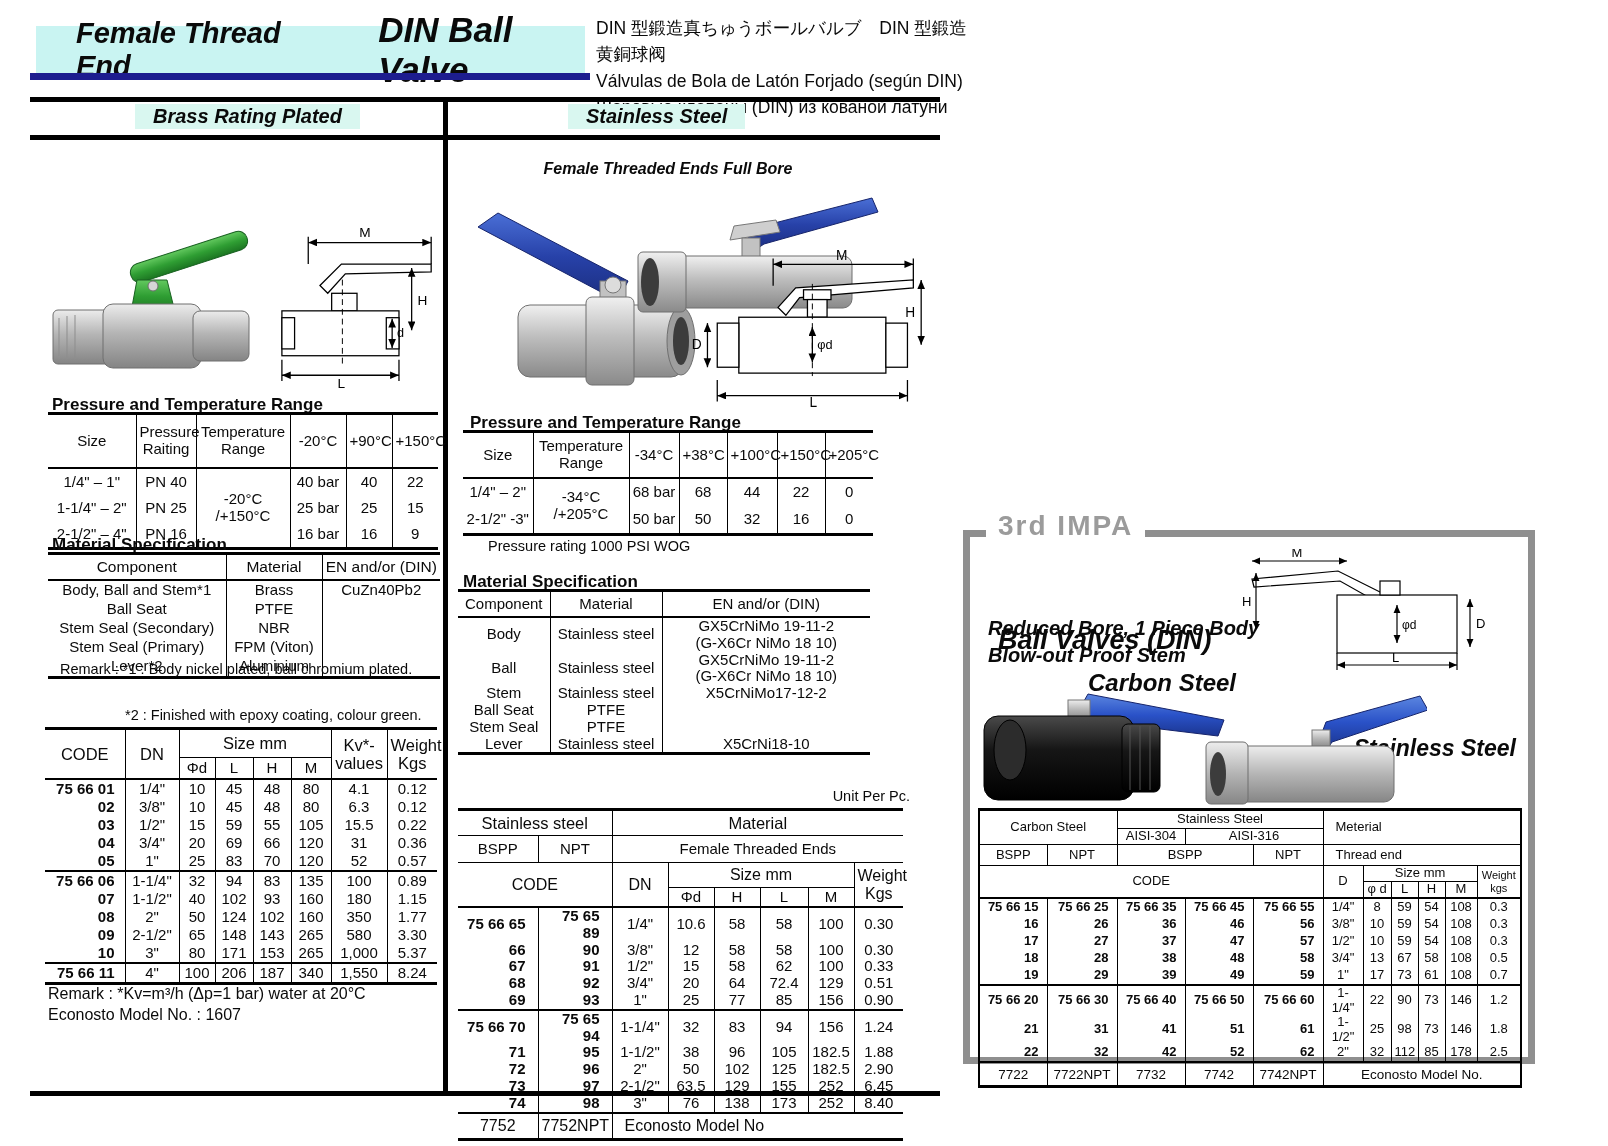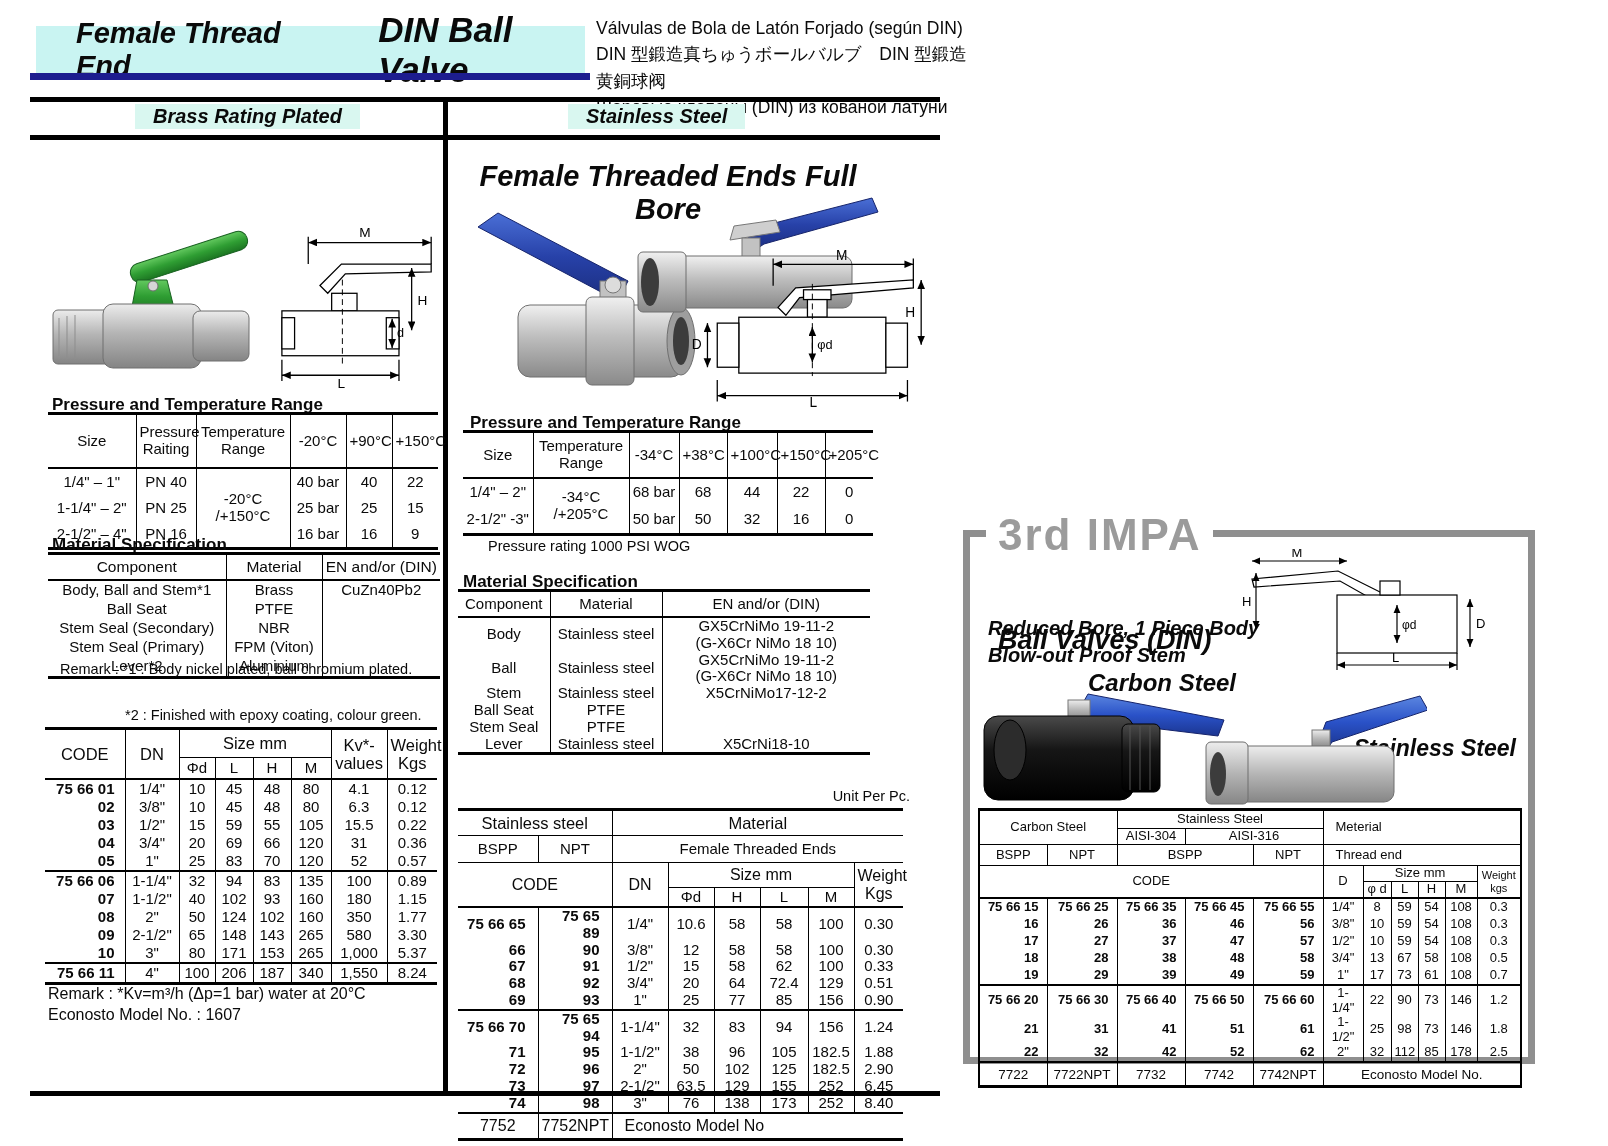--- a/index.html
+++ b/index.html
@@ -80,40 +80,40 @@
   .timpa thead tr:nth-child(5) th{height:15px;}
   .timpa tbody td{height:17px;}
   .timpa tbody td:nth-child(-n+5){text-align:right;padding-right:8px;font-weight:bold;}
   .timpa tfoot td{height:22px;font-size:13.5px;}
   .small{font-size:11px;line-height:1.05;}
 
   
   .h17{font-size:17px;font-weight:bold;}
   .note{font-size:14.5px;}
   .sub21{font-size:21px;text-align:center;line-height:1.4;}
-  .sub23{font-size:29px;text-align:center;}
+  .sub23{font-size:16px;text-align:center;}
 
   
   #impa{left:963px;top:530px;width:572px;height:534px;border:7px solid #8f8f8f;box-sizing:border-box;}
-  #impa-tag{position:absolute;top:-27px;left:16px;background:#fff;padding:0 12px;font-size:44px;font-weight:bold;color:#9b9b9b;letter-spacing:2px;}
+  #impa-tag{position:absolute;top:-27px;left:16px;background:#fff;padding:0 12px;font-size:28px;font-weight:bold;color:#9b9b9b;letter-spacing:2px;}
   svg text{font-family:"Liberation Sans", sans-serif;}
 </style>
 </head>
 <body>
 
 <div id="page">
 
   <div id="banner" class="abs">
     <span class="bi t2">Female Thread End</span>
     <span class="bi t1">DIN Ball Valve</span>
   </div>
   <div id="navyrule" class="abs"></div>
   <div id="translations" class="abs">
+    <div>DIN 型鍛造真ちゅうボールバルブ　DIN 型鍛造黄銅球阀</div>
     <div>Válvulas de Bola de Latón Forjado (según DIN)</div>
-    <div>DIN 型鍛造真ちゅうボールバルブ　DIN 型鍛造黄銅球阀</div>
     <div>Шаровые клапаны (DIN) из кованой латуни</div>
   </div>
 
   <div id="mainpanel" class="abs">
     <div id="band">
       <span class="seclabel bi" id="seclabel-left">Brass Rating Plated</span>
       <span class="seclabel bi" id="seclabel-mid">Stainless Steel</span>
     </div>
     <div id="divider"></div>
 

